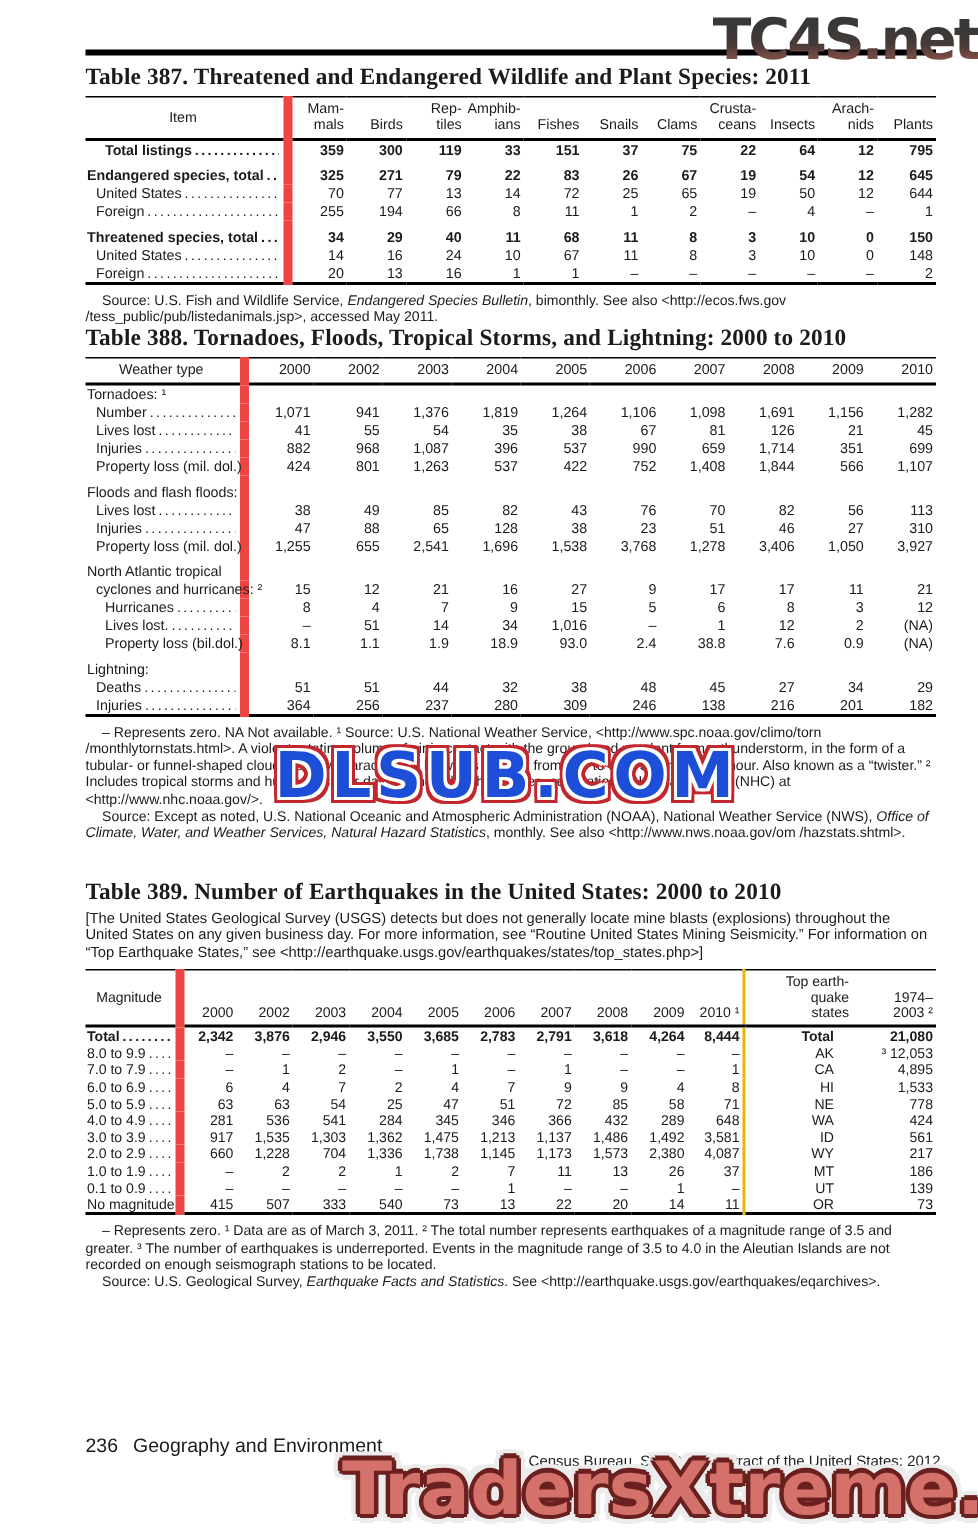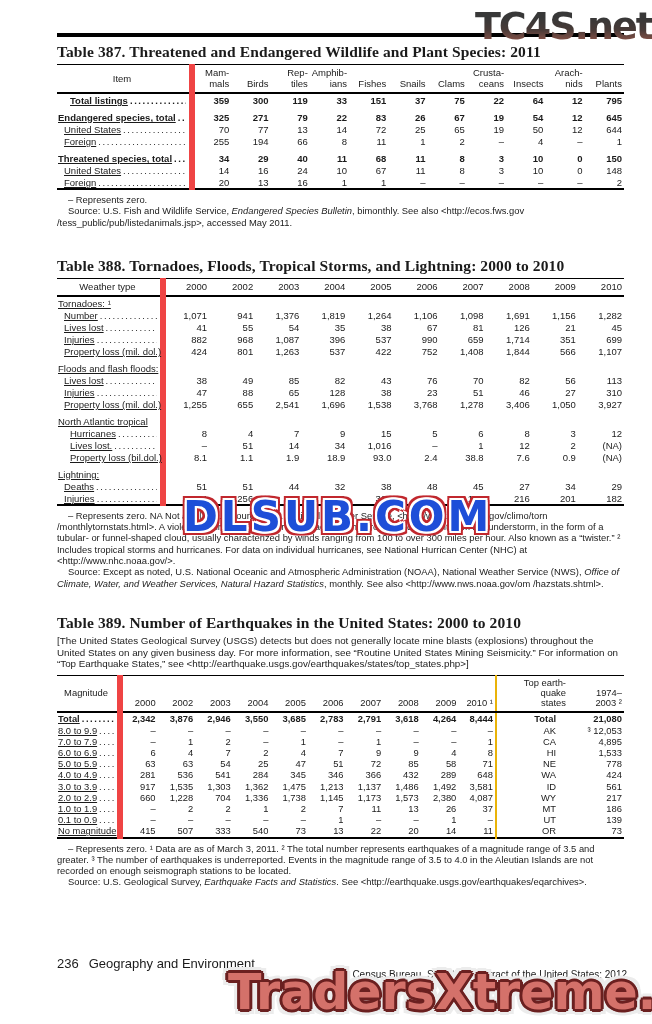--- a/index.html
+++ b/index.html
@@ -34,35 +34,35 @@
   td.lbl, th.lblcol { border-right:6px solid #ef4444; }
   td.lbl { padding-right:3px; }
   .vl { border-left:2px solid #eab308; }
   td.state { text-align:right; padding-right:12px; }
   td.hist { text-align:right; padding-right:2px; }
   tr.b { font-weight:bold; }
   tr.gap td { padding-top:6px; }
   tr td { padding-top:1px; }
   .ind0 { padding-left:1px; } .ind1 { padding-left:7px; } .ind2 { padding-left:13px; }
   .lw { display:flex; }
-  .lw .txt { white-space:nowrap;text-decoration:underline; }
+  .lw .txt { white-space:nowrap; }
   .lw .dots { flex:1; overflow:hidden; white-space:nowrap; }
   .lw .dots::after {
     content:"........................................................................";
     letter-spacing:1.6px; padding-left:2px;
   }
   #t389 { font-size:9.4px; line-height:10.2px; }
   #t389 thead th.state-h { text-align:right; }
 
   .fn { font-size:9.4px; line-height:11.3px; margin-top:4px; }
   .fn p { text-indent:11px; overflow-wrap:break-word; }
   .it { font-style:italic; }
 
   .sec { margin-top:0; }
-  #sec388 { margin-top:29px; }
+  #sec388 { }
   #sec389 { margin-top:25px; }
 
   .pagefoot { position:absolute; left:57px; top:956px; font-size:13px; }
   .pagefoot .num { margin-right:10px; }
   .credit { position:absolute; right:25px; top:969px; font-size:10px; color:#222; }
 
   .wm { position:absolute; font-family:"DejaVu Sans", sans-serif; pointer-events:none; }
   .wm-top {
     top:4px; right:0px; font-size:38px; font-weight:800; letter-spacing:-2px;
     color:#45393634;
@@ -267,21 +267,20 @@
               <td class="num">–</td>
               <td class="num">–</td>
               <td class="num">–</td>
               <td class="num">–</td>
               <td class="num">–</td>
               <td class="num">2</td>
             </tr>
           </tbody>
       </table>
       <div class="fn">
-        <p>– Represents zero.</p>
         <p><span>Source: U.S. Fish and Wildlife Service, </span><span class="it">Endangered Species Bulletin</span><span>, bimonthly. See also &lt;http://ecos.fws.gov /tess_public/pub/listedanimals.jsp&gt;, accessed May 2011.</span></p>
       </div>
     </div>
 
     <div class="sec" id="sec388">
       <div class="ttl">Table 388. Tornadoes, Floods, Tropical Storms, and Lightning: 2000 to 2010</div>
       <table class="stat" id="t388">
         <colgroup>
           <col style="width:106px">
           <col>
@@ -480,20 +479,38 @@
               <td class="num"></td>
               <td class="num"></td>
               <td class="num"></td>
               <td class="num"></td>
               <td class="num"></td>
               <td class="num"></td>
               <td class="num"></td>
               <td class="num"></td>
               <td class="num"></td>
               <td class="num"></td>
+            </tr>
+            <tr>
+              <td class="lbl ind1">
+                <div class="lw">
+                  <span class="txt">cyclones and hurricanes: ²</span>
+                  <span class="dots"></span>
+                </div>
+              </td>
+              <td class="num">15</td>
+              <td class="num">12</td>
+              <td class="num">21</td>
+              <td class="num">16</td>
+              <td class="num">27</td>
+              <td class="num">9</td>
+              <td class="num">17</td>
+              <td class="num">17</td>
+              <td class="num">11</td>
+              <td class="num">21</td>
             </tr>
             <tr>
               <td class="lbl ind2">
                 <div class="lw">
                   <span class="txt">Hurricanes</span>
                   <span class="dots"></span>
                 </div>
               </td>
               <td class="num">8</td>
               <td class="num">4</td>

